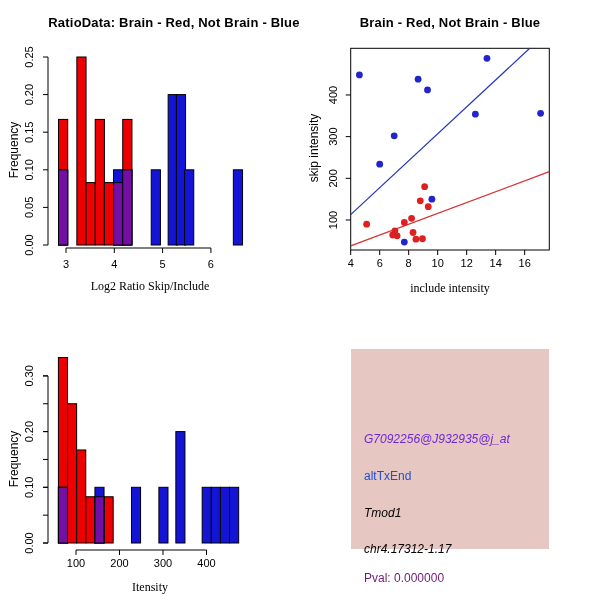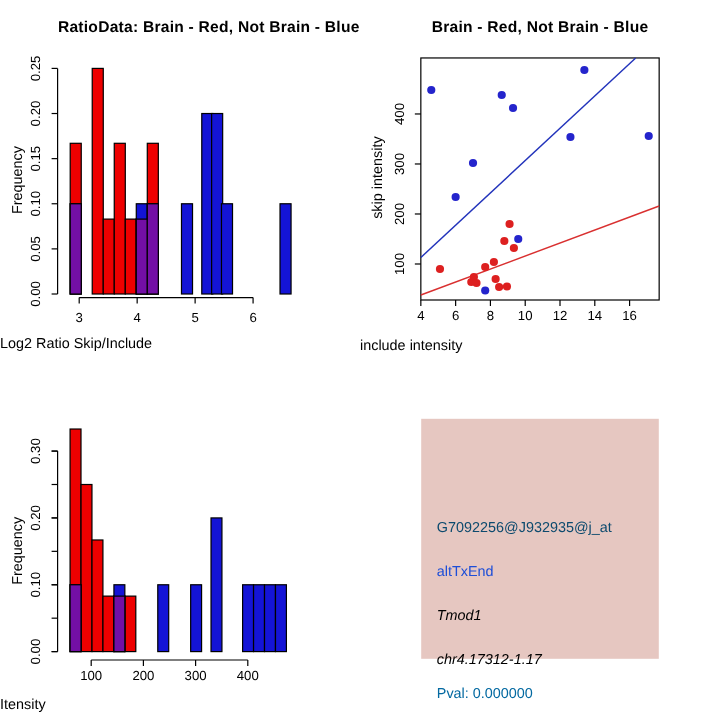--- a/index.html
+++ b/index.html
@@ -3,21 +3,21 @@
 <meta charset="utf-8">
 <style>
   html,body{margin:0;padding:0;background:#ffffff;}
   #canvas{position:relative;width:600px;height:600px;background:#ffffff;overflow:hidden;
           font-family:"Liberation Sans",sans-serif;color:#000;}
   .quad{position:absolute;width:300px;height:300px;}
   #q1{left:0;top:0;} #q2{left:300px;top:0;} #q3{left:0;top:300px;} #q4{left:300px;top:300px;}
   .plot-svg{position:absolute;left:0;top:0;}
   .chart-title{position:absolute;left:0;width:100%;text-align:center;
                font-weight:bold;font-size:13px;letter-spacing:0.2px;white-space:nowrap;}
-  .xlabel{position:absolute;left:0;width:100%;font-size:12px;}
+  .xlabel{position:absolute;left:0;width:100%;text-align:center;font-size:12px;font-family:Liberation Serif, serif;}
   .ylabel{position:absolute;width:120px;text-align:center;font-size:12px;
           transform:rotate(-90deg);white-space:nowrap;}
   #q1 .chart-title{top:15px;margin-left:24px;}  #q2 .chart-title{top:15px;}  #q3 .chart-title{top:18px;}
   #q1 .xlabel{top:279px;} #q2 .xlabel{top:281px;} #q3 .xlabel{top:280px;}
   #q1 .ylabel{left:-46px;top:143px;} #q2 .ylabel{left:-46px;top:141px;} #q3 .ylabel{left:-46px;top:152px;}
   #info-box{position:absolute;left:51px;top:49px;width:198px;height:200px;}
   .info-line{position:absolute;left:13px;font-size:12px;white-space:nowrap;}
 </style>
 </head>
 <body>
@@ -171,21 +171,21 @@
         <rect x="229.5725" y="187.3" width="9.1" height="55.69999999999999" fill="#1414D6" stroke="#000" stroke-width="1"></rect>
         <rect x="58.400000000000006" y="187.3" width="9.1" height="55.69999999999999" fill="#730FA5" stroke="#000" stroke-width="1"></rect>
         <rect x="94.94" y="196.769" width="9.1" height="46.230999999999995" fill="#730FA5" stroke="#000" stroke-width="1"></rect>
       </svg>
     <div class="xlabel">Itensity</div>
     <div class="ylabel">Frequency</div>
   </div>
 
   <div class="quad" id="q4">
     <div id="info-box" style="background: rgb(230, 199, 193);">
-        <div class="info-line" style="top: 83px; color: #0c4a6e;">G7092256@J932935@j_at</div>
+        <div class="info-line" style="top: 83px; color: #6d28d9; font-style: italic;">G7092256@J932935@j_at</div>
         <div class="info-line" style="top: 120px; color: #1d4ed8;">altTxEnd</div>
         <div class="info-line" style="top: 157px; color: rgb(0, 0, 0); font-style: italic;">Tmod1</div>
         <div class="info-line" style="top: 193px; color: rgb(0, 0, 0); font-style: italic;">chr4.17312-1.17</div>
-        <div class="info-line" style="top: 222px; color: #0369a1;">Pval: 0.000000</div>
+        <div class="info-line" style="top: 222px; color: #701a75;">Pval: 0.000000</div>
       </div>
   </div>
 
 </div>
 
 </body></html>

